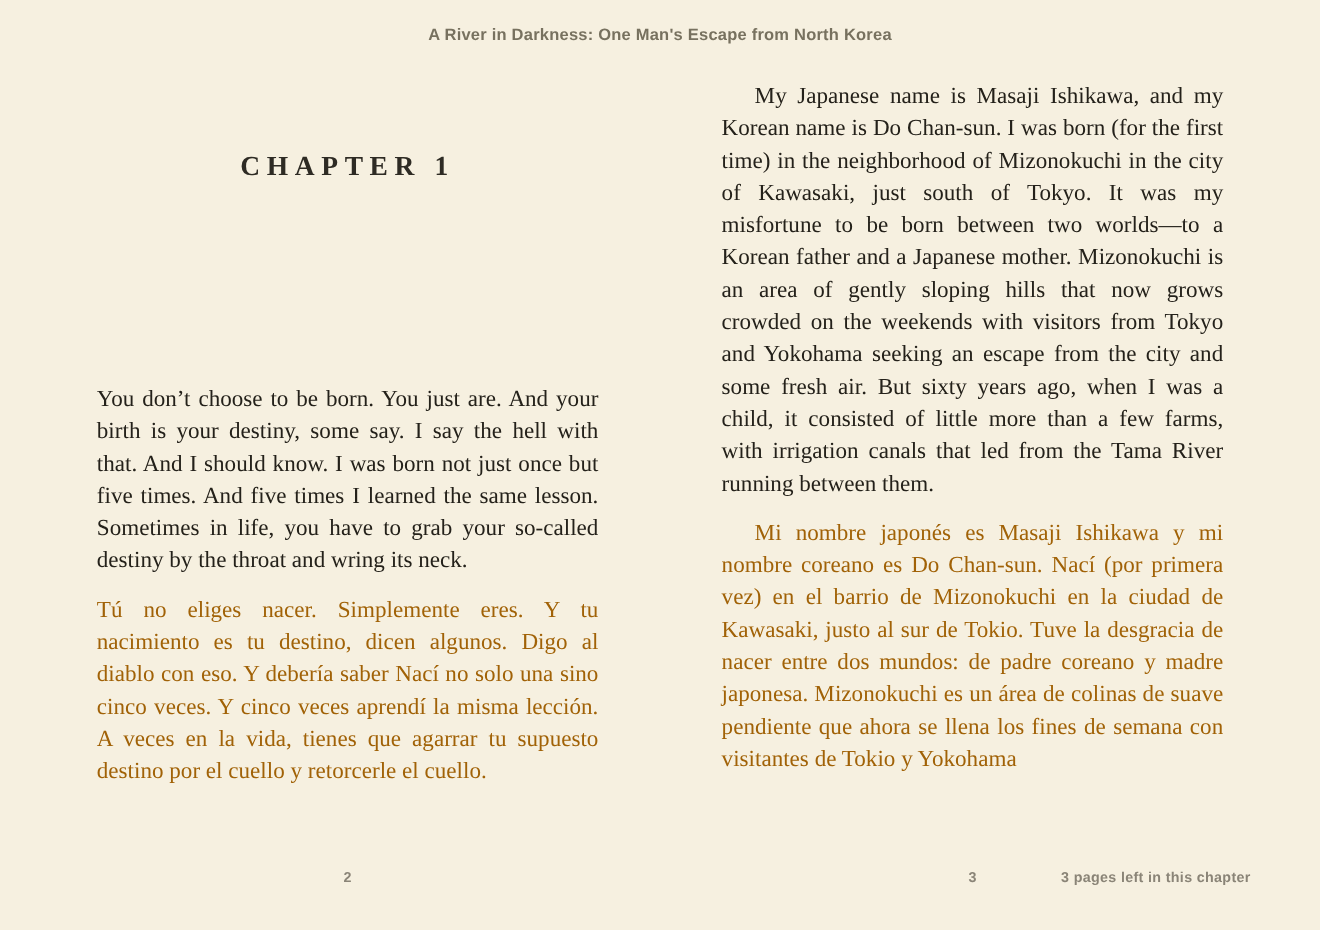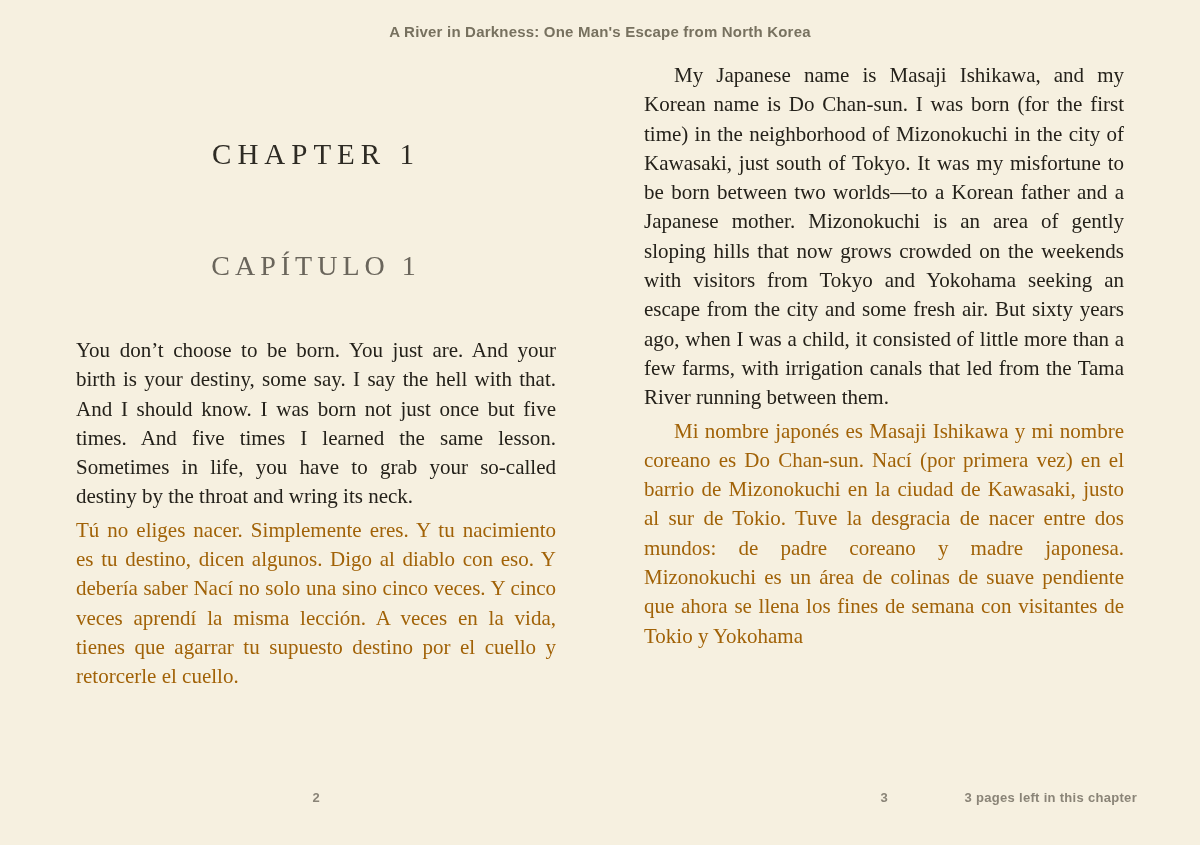--- a/index.html
+++ b/index.html
@@ -41,24 +41,24 @@
   
   .chapter-heading {
     position: absolute;
     left: 0;
     width: 100%;
     text-align: center;
     font-family: "Liberation Serif", serif;
   }
   .chapter-heading.en {
     top: 138px;
-    font-size: 29px;
+    font-size: 25px;
     letter-spacing: 6px;
     color: #2e2b24;
-    font-weight: 400;
+    font-weight: 700;
   }
   .chapter-heading.es {
     top: 250px;
     font-size: 28px;
     letter-spacing: 5px;
     color: #6a655b;
     font-weight: 400;
     text-shadow: 0 0 1px #f6f0e0;
   }
 
@@ -69,21 +69,21 @@
     width: 100%;
     font-size: 21px;
     line-height: 29.3px;
     text-align: justify;
     text-justify: inter-word;
   }
   .page-left  .body-text { top: 332px; }
   .page-right .body-text { top: 57px; }
 
   .body-text p {
-    margin: 4px;
+    margin: 16px;
     padding: 0;
   }
   p.lang-en { color: #24211a; }
   p.lang-es { color: #a16207; }
   .page-right p { text-indent: 30px; }
 
   
   .page-number {
     position: absolute;
     top: 790px;
@@ -107,21 +107,20 @@
 </style>
 </head>
 <body>
 
 <div class="book-header">A River in Darkness: One Man's Escape from North Korea</div>
 
 <div class="page page-left">
 
   <div class="chapter-heading en">CHAPTER 1</div>
 
-  <div class="chapter-heading es">CAPÍTULO 1</div>
 
   <div class="body-text">
     <p class="lang-en">You don’t choose to be born. You just are. And your birth is your destiny, some say. I say the hell with that. And I should know. I was born not just once but five times. And five times I learned the same lesson. Sometimes in life, you have to grab your so-called destiny by the throat and wring its neck.</p>
     <p class="lang-es">Tú no eliges nacer. Simplemente eres. Y tu nacimiento es tu destino, dicen algunos. Digo al diablo con eso. Y debería saber Nací no solo una sino cinco veces. Y cinco veces aprendí la misma lección. A veces en la vida, tienes que agarrar tu supuesto destino por el cuello y retorcerle el cuello.</p>
   </div>
 
   <div class="page-number">2</div>
 </div>
 
 <div class="page page-right">

